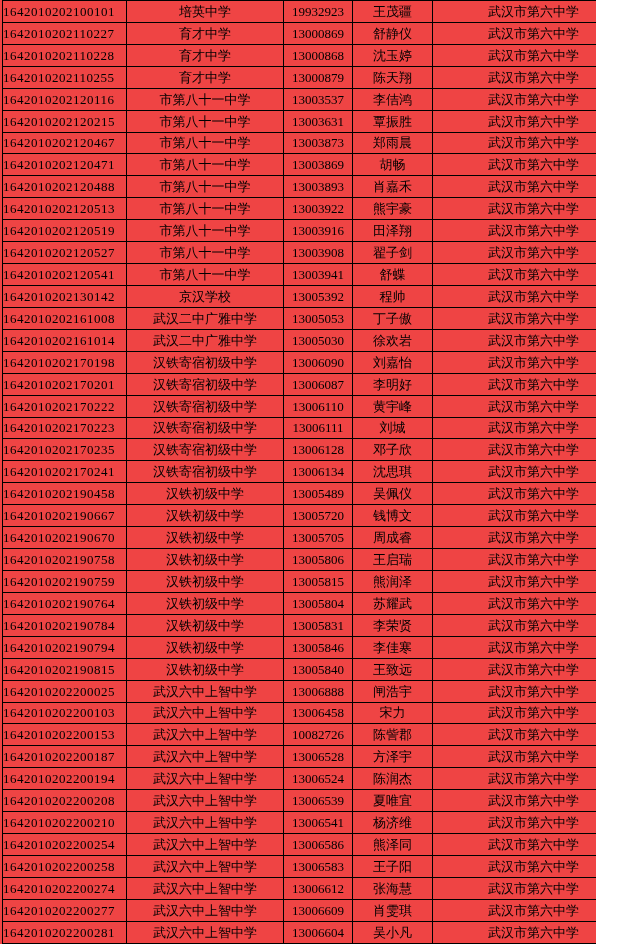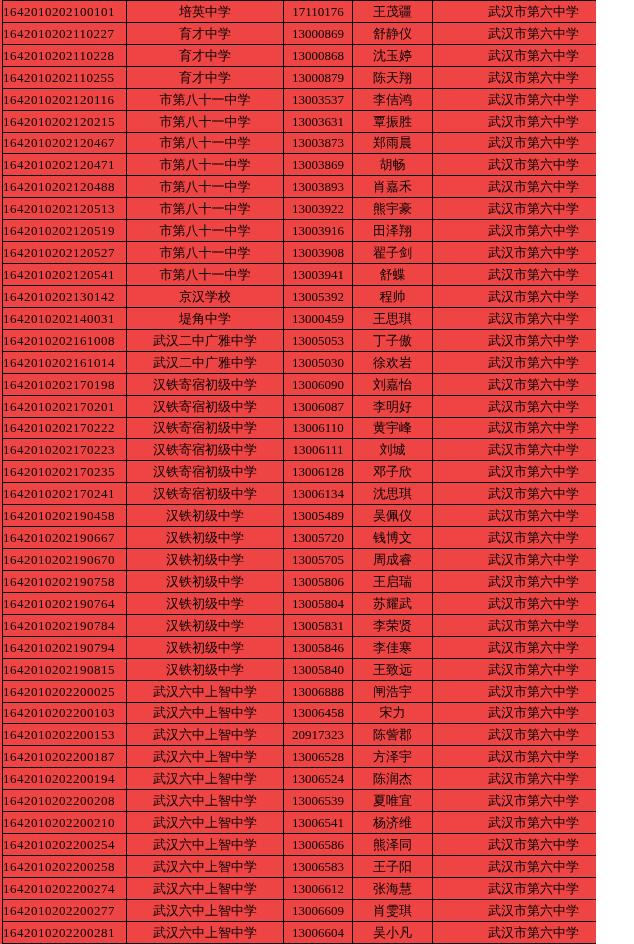--- a/index.html
+++ b/index.html
@@ -43,21 +43,21 @@
       <col style="width:124px">
       <col style="width:157px">
       <col style="width:69px">
       <col style="width:80px">
       <col style="width:202px">
     </colgroup>
     <tbody>
         <tr>
           <td class="col0">1642010202100101</td>
           <td class="col1">培英中学</td>
-          <td class="col2">17110176</td>
+          <td class="col2">19932923</td>
           <td class="col3">王茂疆</td>
           <td class="col4">武汉市第六中学</td>
         </tr>
         <tr>
           <td class="col0">1642010202110227</td>
           <td class="col1">育才中学</td>
           <td class="col2">13000869</td>
           <td class="col3">舒静仪</td>
           <td class="col4">武汉市第六中学</td>
         </tr>
@@ -139,27 +139,20 @@
           <td class="col4">武汉市第六中学</td>
         </tr>
         <tr>
           <td class="col0">1642010202130142</td>
           <td class="col1">京汉学校</td>
           <td class="col2">13005392</td>
           <td class="col3">程帅</td>
           <td class="col4">武汉市第六中学</td>
         </tr>
         <tr>
-          <td class="col0">1642010202140031</td>
-          <td class="col1">堤角中学</td>
-          <td class="col2">13000459</td>
-          <td class="col3">王思琪</td>
-          <td class="col4">武汉市第六中学</td>
-        </tr>
-        <tr>
           <td class="col0">1642010202161008</td>
           <td class="col1">武汉二中广雅中学</td>
           <td class="col2">13005053</td>
           <td class="col3">丁子傲</td>
           <td class="col4">武汉市第六中学</td>
         </tr>
         <tr>
           <td class="col0">1642010202161014</td>
           <td class="col1">武汉二中广雅中学</td>
           <td class="col2">13005030</td>
@@ -230,20 +223,27 @@
           <td class="col4">武汉市第六中学</td>
         </tr>
         <tr>
           <td class="col0">1642010202190758</td>
           <td class="col1">汉铁初级中学</td>
           <td class="col2">13005806</td>
           <td class="col3">王启瑞</td>
           <td class="col4">武汉市第六中学</td>
         </tr>
         <tr>
+          <td class="col0">1642010202190759</td>
+          <td class="col1">汉铁初级中学</td>
+          <td class="col2">13005815</td>
+          <td class="col3">熊润泽</td>
+          <td class="col4">武汉市第六中学</td>
+        </tr>
+        <tr>
           <td class="col0">1642010202190764</td>
           <td class="col1">汉铁初级中学</td>
           <td class="col2">13005804</td>
           <td class="col3">苏耀武</td>
           <td class="col4">武汉市第六中学</td>
         </tr>
         <tr>
           <td class="col0">1642010202190784</td>
           <td class="col1">汉铁初级中学</td>
           <td class="col2">13005831</td>
@@ -274,21 +274,21 @@
         <tr>
           <td class="col0">1642010202200103</td>
           <td class="col1">武汉六中上智中学</td>
           <td class="col2">13006458</td>
           <td class="col3">宋力</td>
           <td class="col4">武汉市第六中学</td>
         </tr>
         <tr>
           <td class="col0">1642010202200153</td>
           <td class="col1">武汉六中上智中学</td>
-          <td class="col2">20917323</td>
+          <td class="col2">10082726</td>
           <td class="col3">陈訾郡</td>
           <td class="col4">武汉市第六中学</td>
         </tr>
         <tr>
           <td class="col0">1642010202200187</td>
           <td class="col1">武汉六中上智中学</td>
           <td class="col2">13006528</td>
           <td class="col3">方泽宇</td>
           <td class="col4">武汉市第六中学</td>
         </tr>

